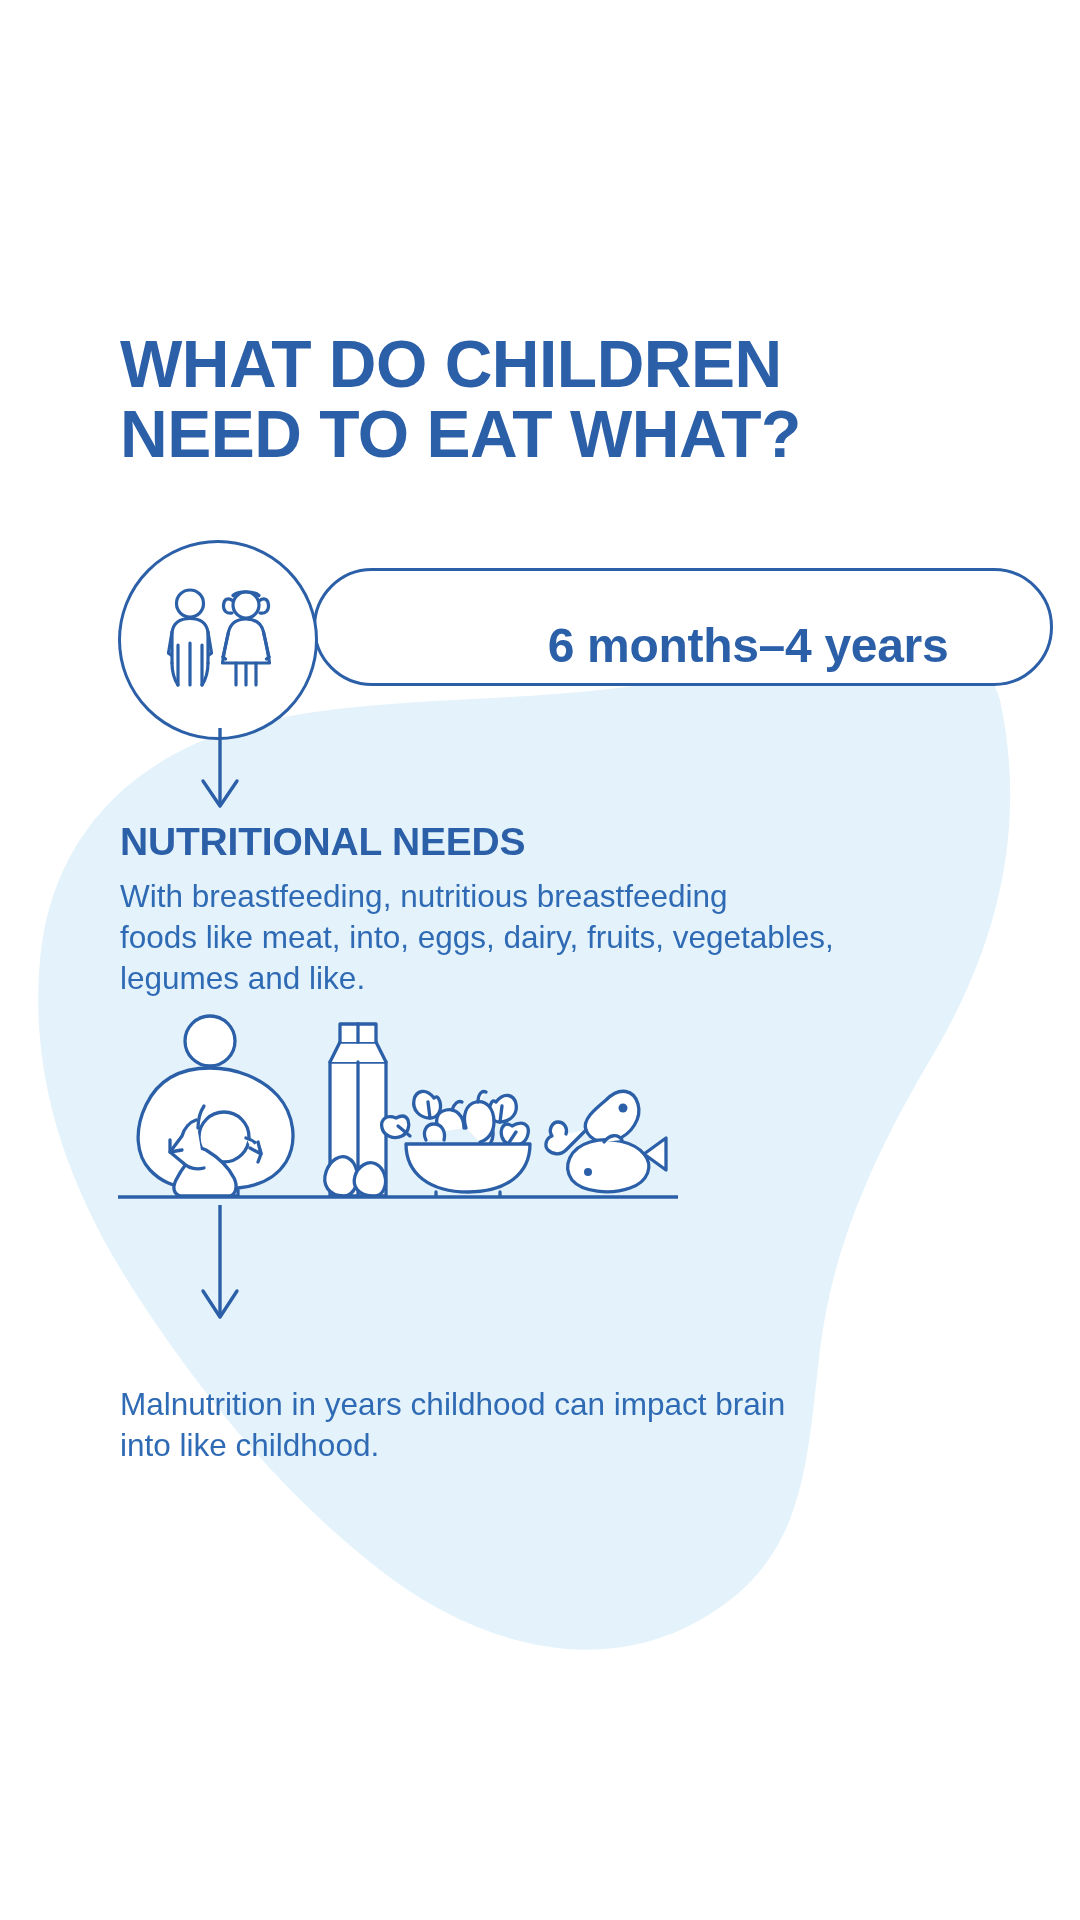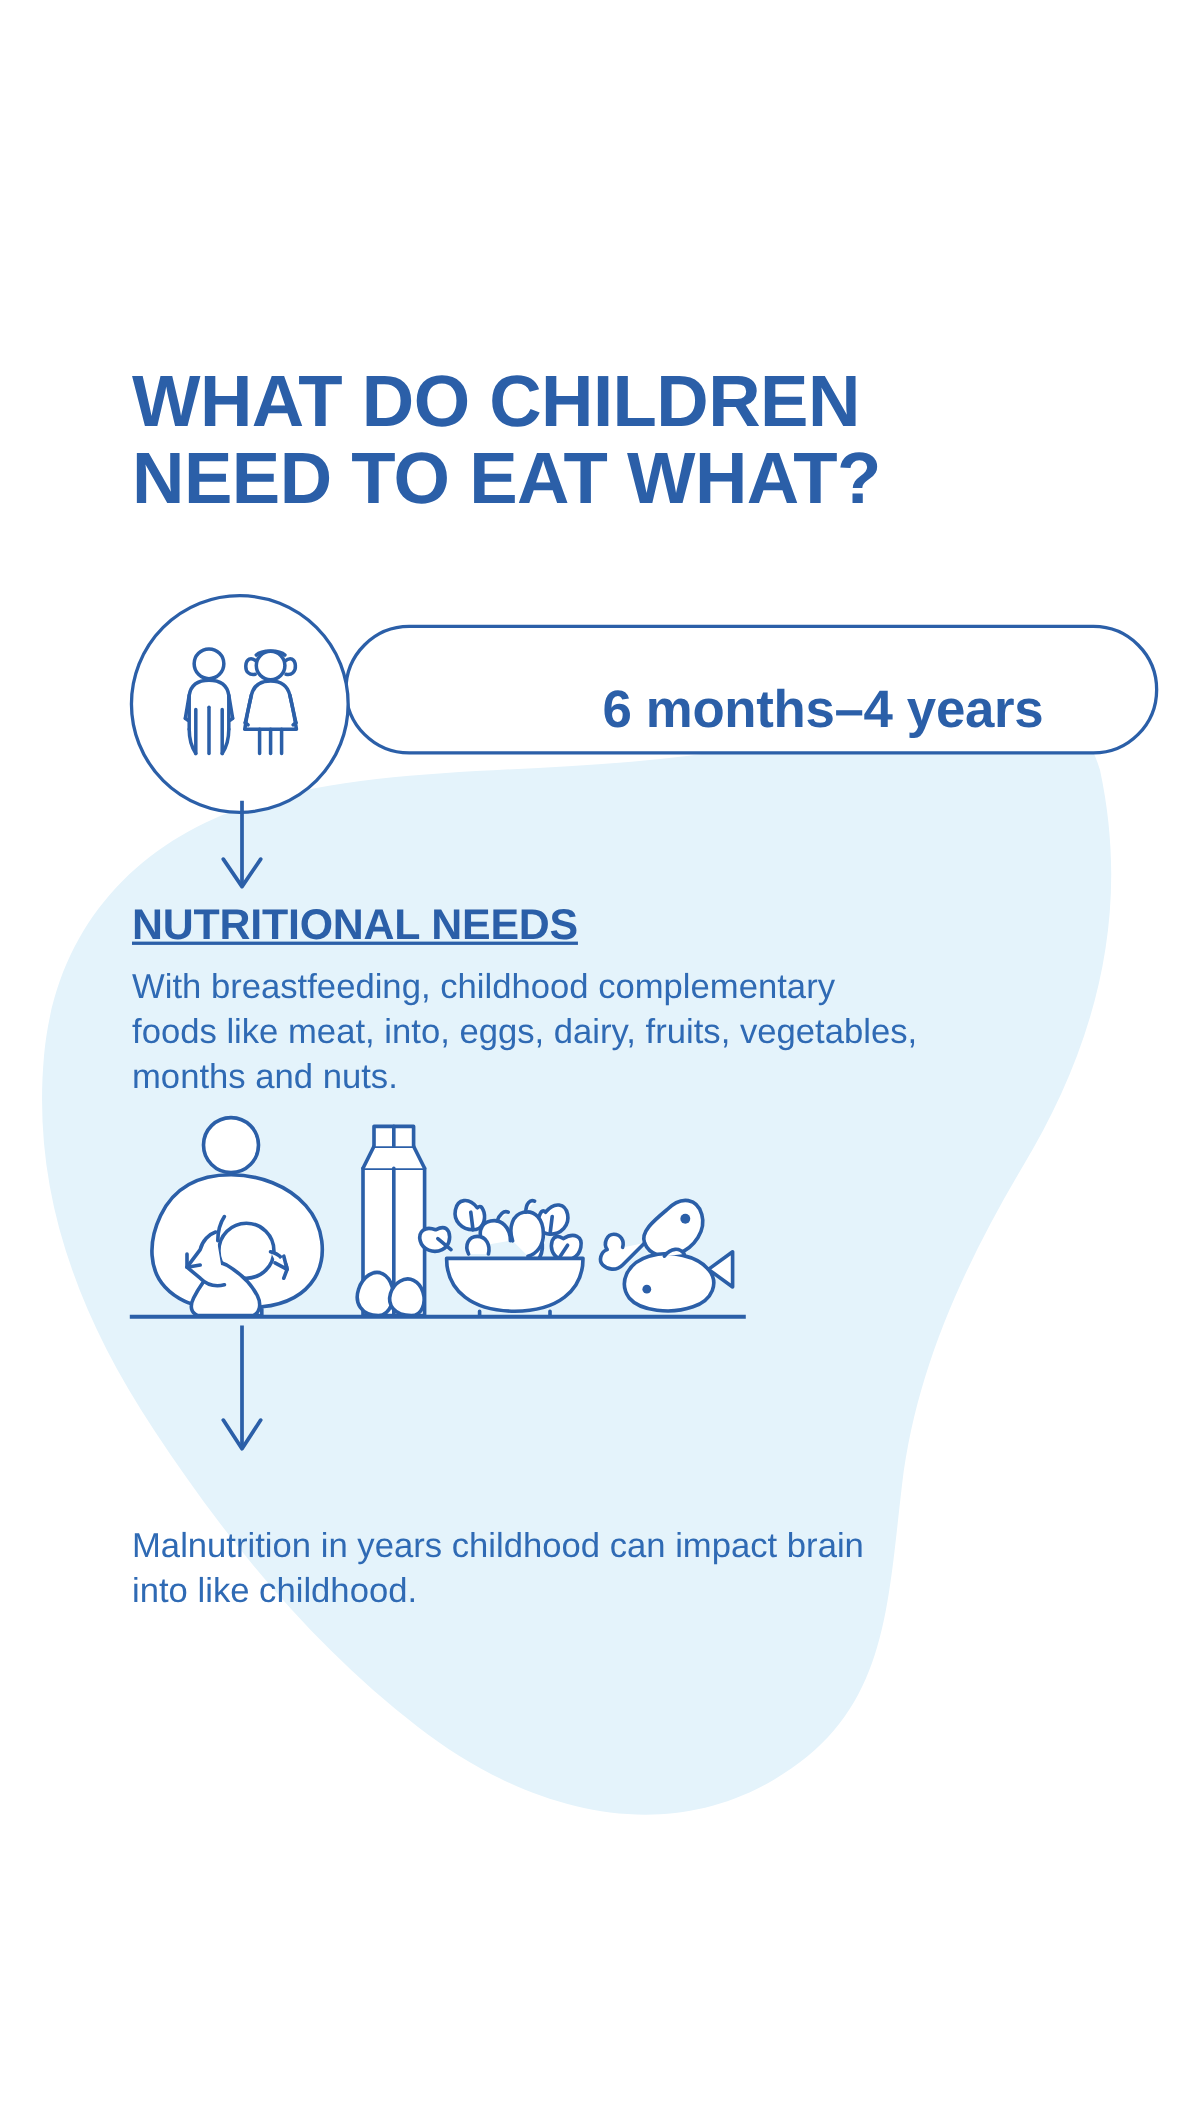--- a/index.html
+++ b/index.html
@@ -128,21 +128,21 @@
   .section-body {
     position: absolute;
     color: #2f6ab4;
     font-size: 31.5px;
     font-weight: normal;
     line-height: 1.30;
     width: 840px;
   }
   .section-body .bline { display: block; white-space: nowrap; }
 
-  #needs-heading { left: 120px; top: 820px; text-decoration: underline; }
+  #needs-heading { left: 120px; top: 820px; }
   #needs-body    { left: 120px; top: 876px; }
 
   #impact-heading { left: 120px; top: 1328px; }
   #impact-body    { left: 120px; top: 1384px; }
 
   
   .food-illustration {
     position: absolute;
     left: 118px;
     top: 1010px;
@@ -217,23 +217,23 @@
     <svg class="arrow-1" viewBox="0 0 60 85" aria-hidden="true">
       <g fill="none" stroke="#2b5fa8" stroke-width="3.4" stroke-linecap="round" stroke-linejoin="round">
         <path d="M 30,0 L 30,76"></path>
         <path d="M 13,53 L 30,78 L 47,53"></path>
       </g>
     </svg>
 
     <h2 id="needs-heading" class="section-heading">NUTRITIONAL NEEDS</h2>
 
     <p id="needs-body" class="section-body">
-      <span class="bline">With breastfeeding, childhood complementary</span>
+      <span class="bline">With breastfeeding, nutritious breastfeeding</span>
       <span class="bline">foods like meat, into, eggs, dairy, fruits, vegetables,</span>
-      <span class="bline">months and nuts.</span>
+      <span class="bline">legumes and like.</span>
     </p>
 
     <svg class="food-illustration" viewBox="0 0 560 205" aria-hidden="true">
       <g fill="#ffffff" stroke="#2b5fa8" stroke-width="3.3" stroke-linecap="round" stroke-linejoin="round">
 
         <g>
           <circle cx="92" cy="31" r="25"></circle>
           <path d="M 92,58
                    C 62,58 40,70 28,95
                    C 16,120 18,145 32,160

